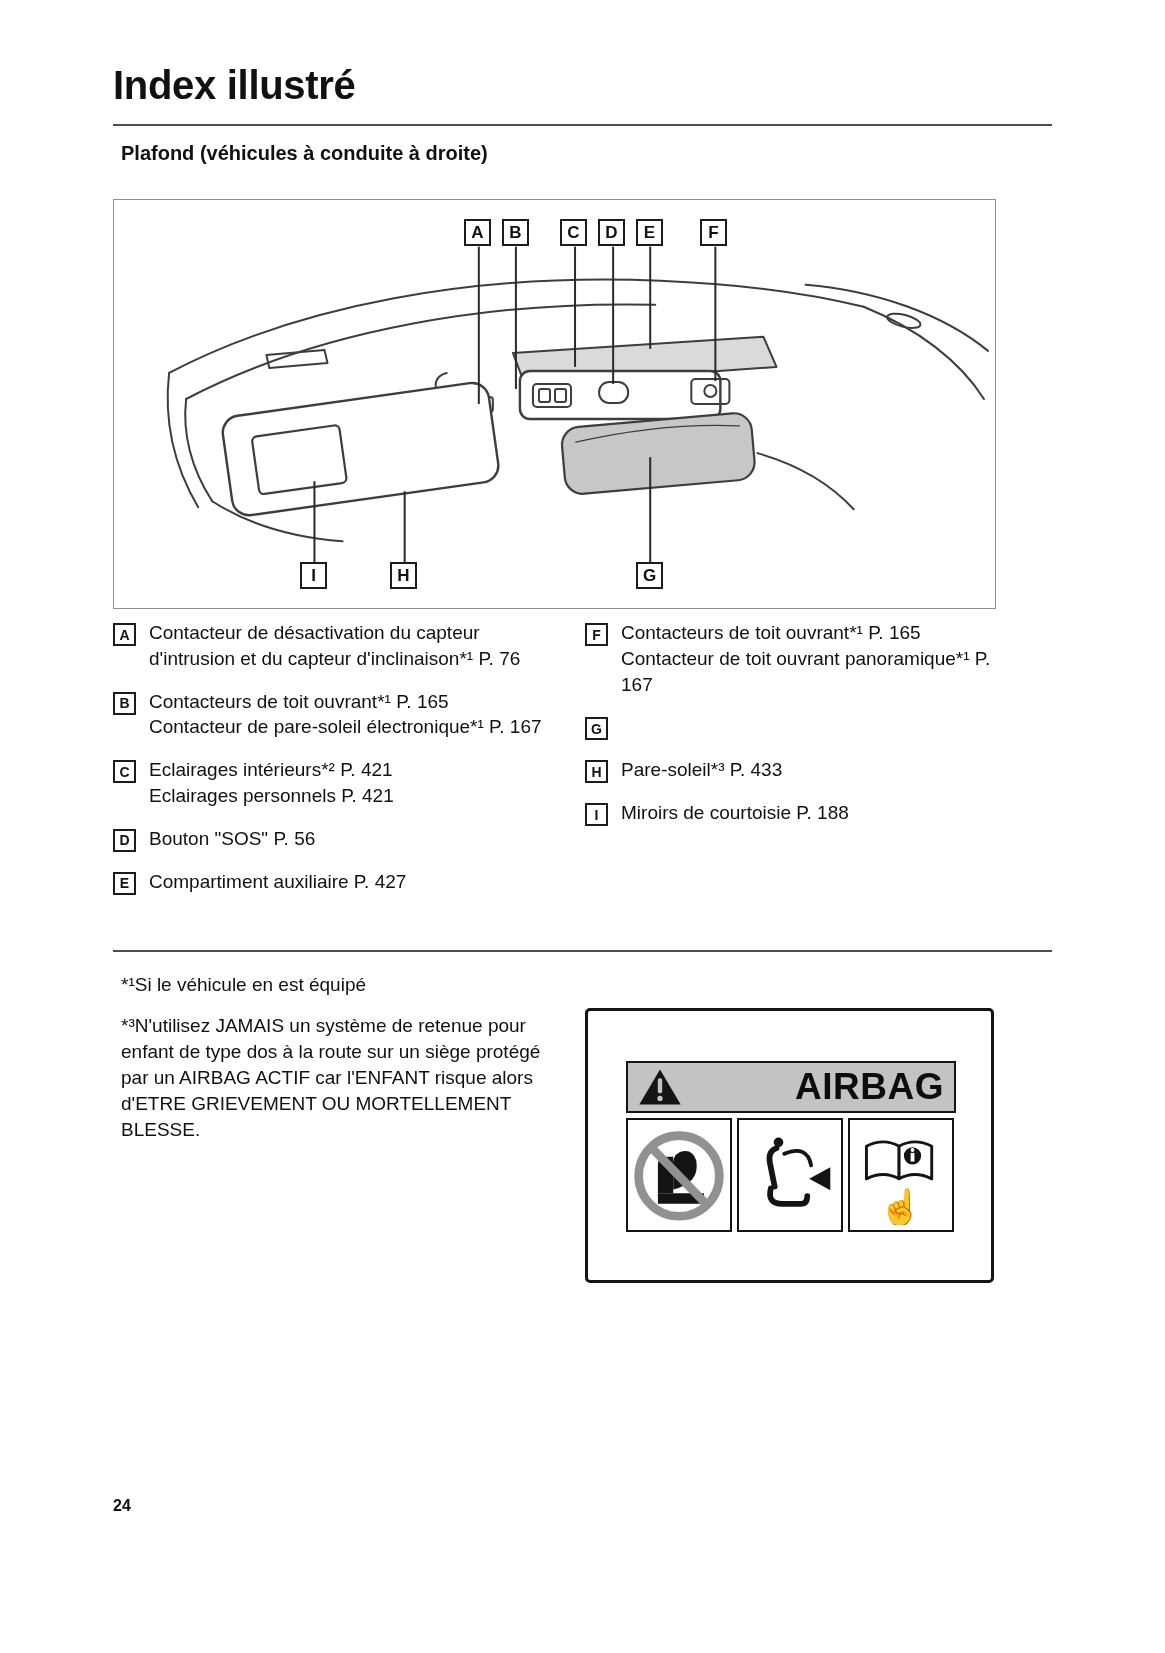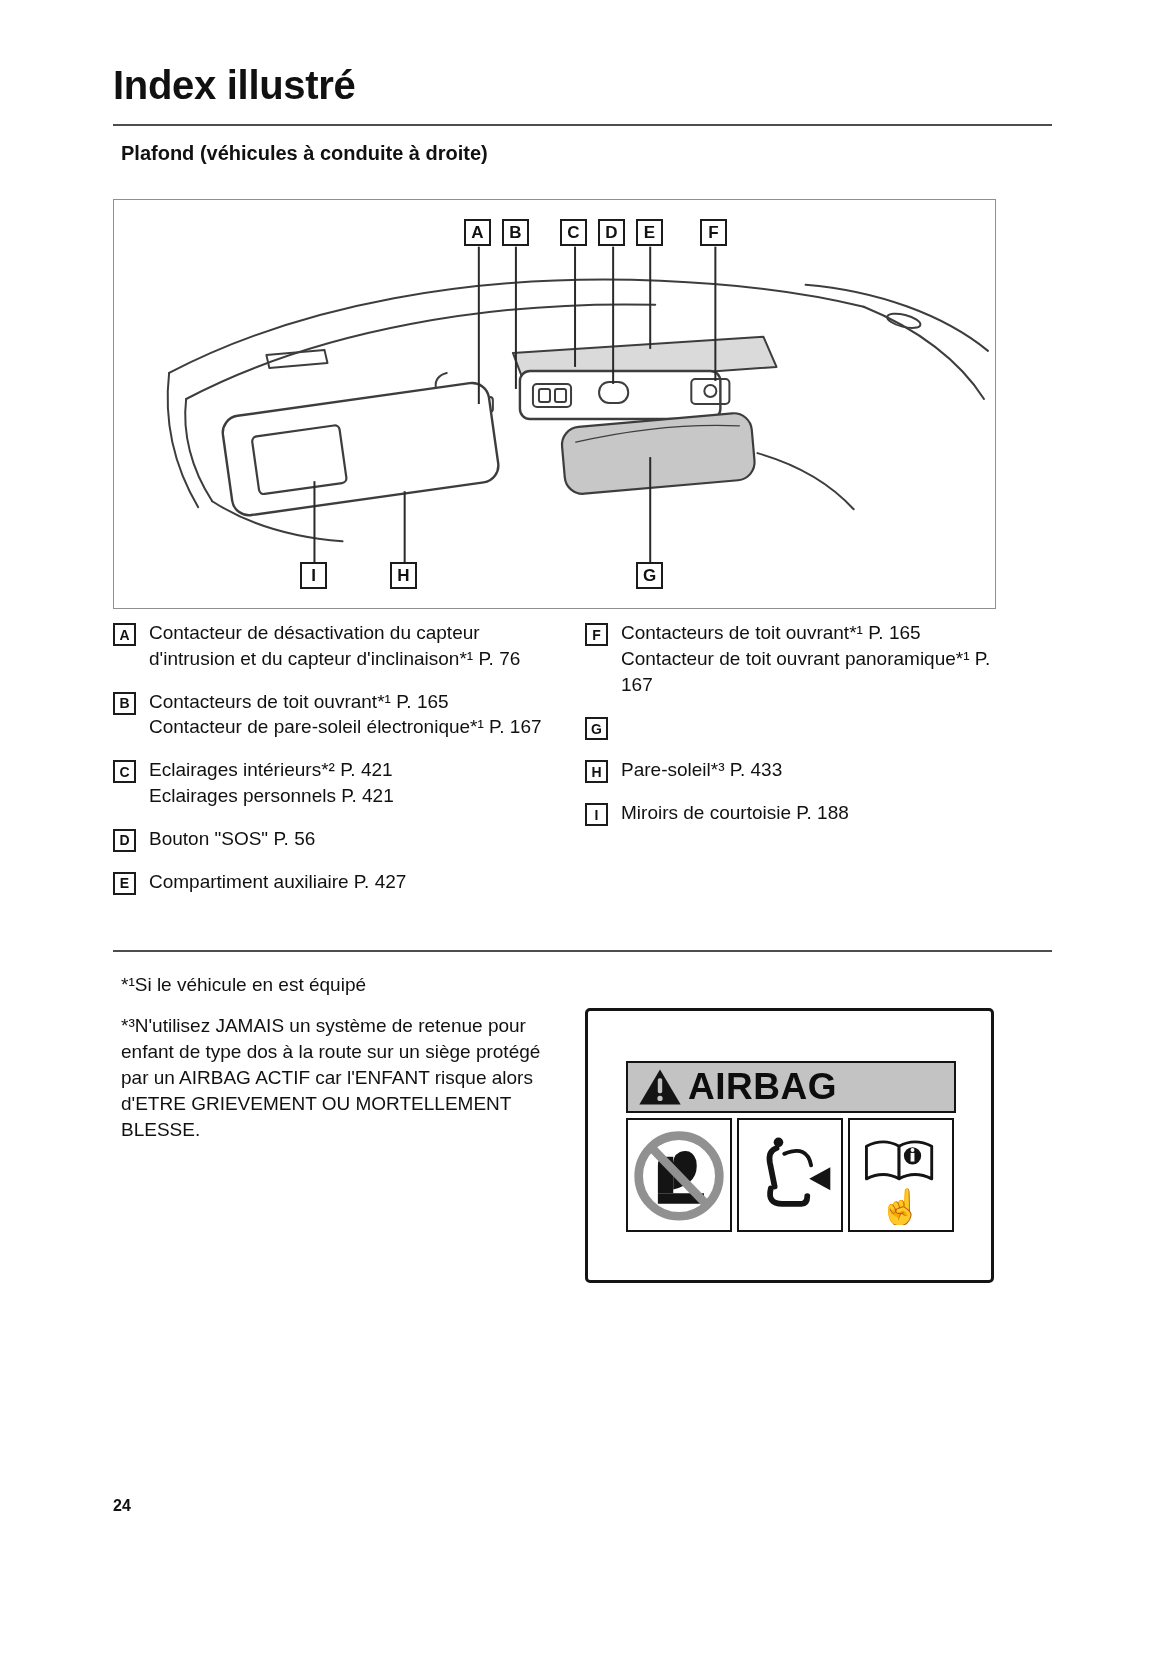--- a/index.html
+++ b/index.html
@@ -34,21 +34,21 @@
   .legend-text { font-size:19px; line-height:1.36; white-space:pre-line; }
 
   .footnotes { position:absolute; left:113px; top:972px; width:452px; font-size:19px; line-height:1.37;margin-left:8px; }
   .footnotes p { margin:0 0 15px 0; }
 
   .airbag-box { position:absolute; left:585px; top:1008px; width:409px; height:275px;
                 border:3px solid #141414; border-radius:5px; box-sizing:border-box; background:#fff; }
   .airbag-inner { position:absolute; left:38px; top:50px; width:330px; }
   .airbag-header { height:52px; background:#c3c3c3; border:2px solid #141414; box-sizing:border-box;
                    display:flex; align-items:center; padding:0 10px; gap:6px; }
-  .airbag-title { flex:1; text-align:left; font-size:37px; font-weight:800; letter-spacing:0.5px; color:#0d0d0d; }
+  .airbag-title { flex:1; text-align:right; font-size:37px; font-weight:800; letter-spacing:0.5px; color:#0d0d0d; }
   .airbag-panels { display:flex; gap:5px; margin-top:5px; }
   .airbag-panel { width:106px; height:114px; border:2px solid #141414; box-sizing:border-box;
                   background:#fff; display:flex; align-items:center; justify-content:center; }
 
   .page-number { position:absolute; left:113px; top:1497px; font-size:16px; font-weight:700; }
 </style>
 </head>
 <body>
 
 <div class="page">

